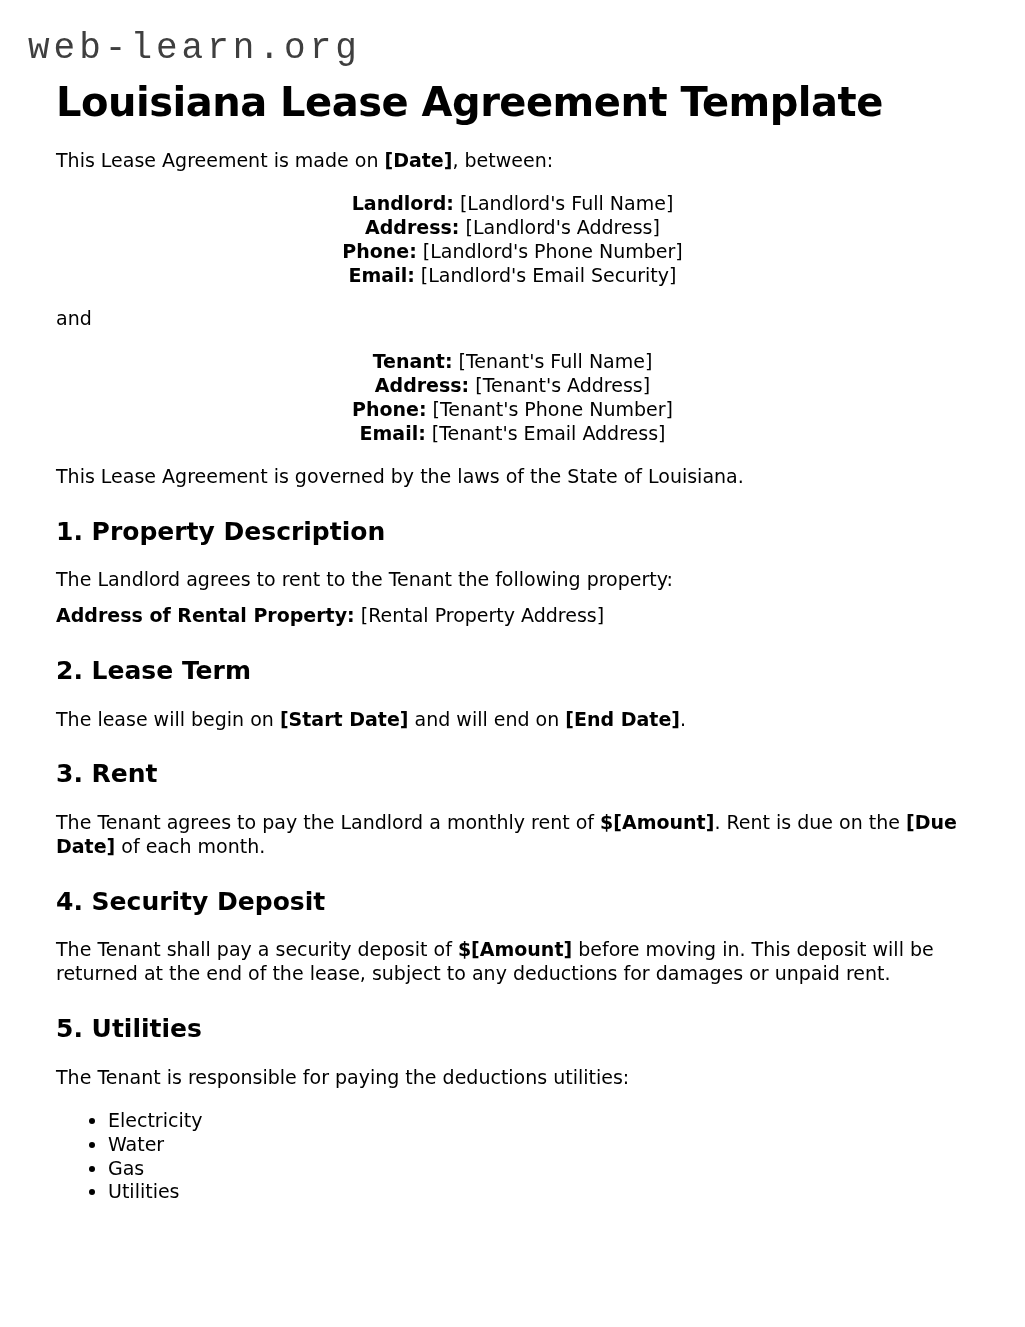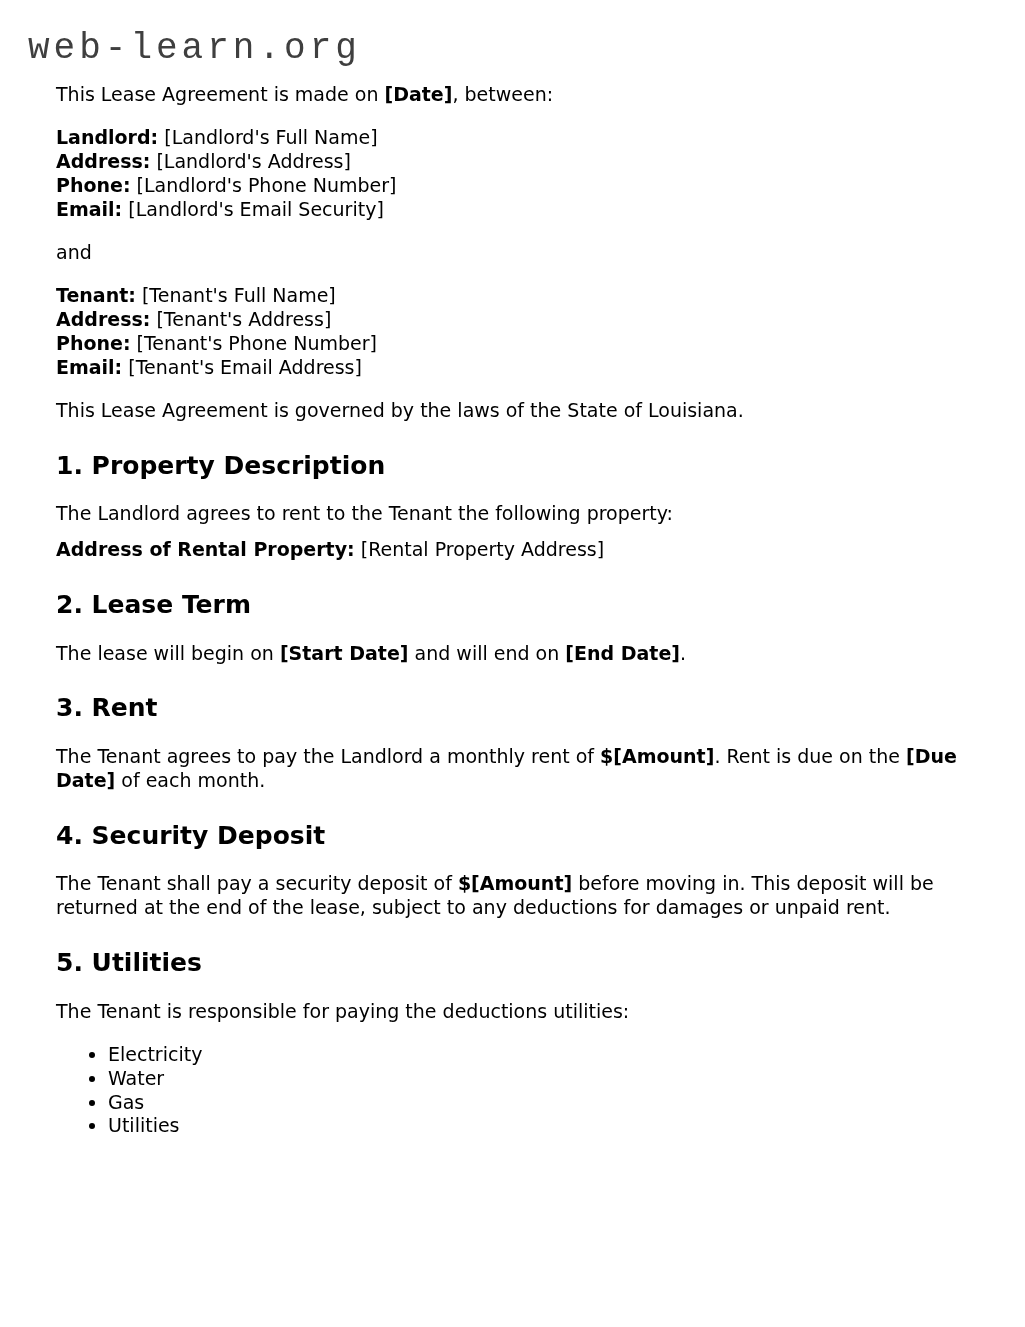--- a/index.html
+++ b/index.html
@@ -39,41 +39,43 @@
   h2.section-heading {
     font-size: 25px;
     font-weight: bold;
     margin: 27px 0 21px 0;
     line-height: 1.26;
   }
   p {
     margin: 12px 0;
   }
   .field-block {
-    margin: 19px 0;
+    margin: 19px 8px;
+    text-align: center;
   }
   .field-line {
     line-height: 1.26;
   }
   ul.utility-list {
     margin: 19px 0;
     padding-left: 52px;
   }
   ul.utility-list li {
     line-height: 1.26;
   }
   strong { font-weight: bold; }
 </style>
 </head>
 <body>
 
 <div class="page">
 
   <div class="logo">web-learn.org</div>
 
+  <h1 class="doc-title">Louisiana Lease Agreement Template</h1>
 
   <p><span>This Lease Agreement is made on </span><strong>[Date]</strong><span>, between:</span></p>
 
   <div class="field-block">
     <div class="field-line"><strong>Landlord:</strong><span> [Landlord's Full Name]</span></div>
     <div class="field-line"><strong>Address:</strong><span> [Landlord's Address]</span></div>
     <div class="field-line"><strong>Phone:</strong><span> [Landlord's Phone Number]</span></div>
     <div class="field-line"><strong>Email:</strong><span> [Landlord's Email Security]</span></div>
   </div>
 

